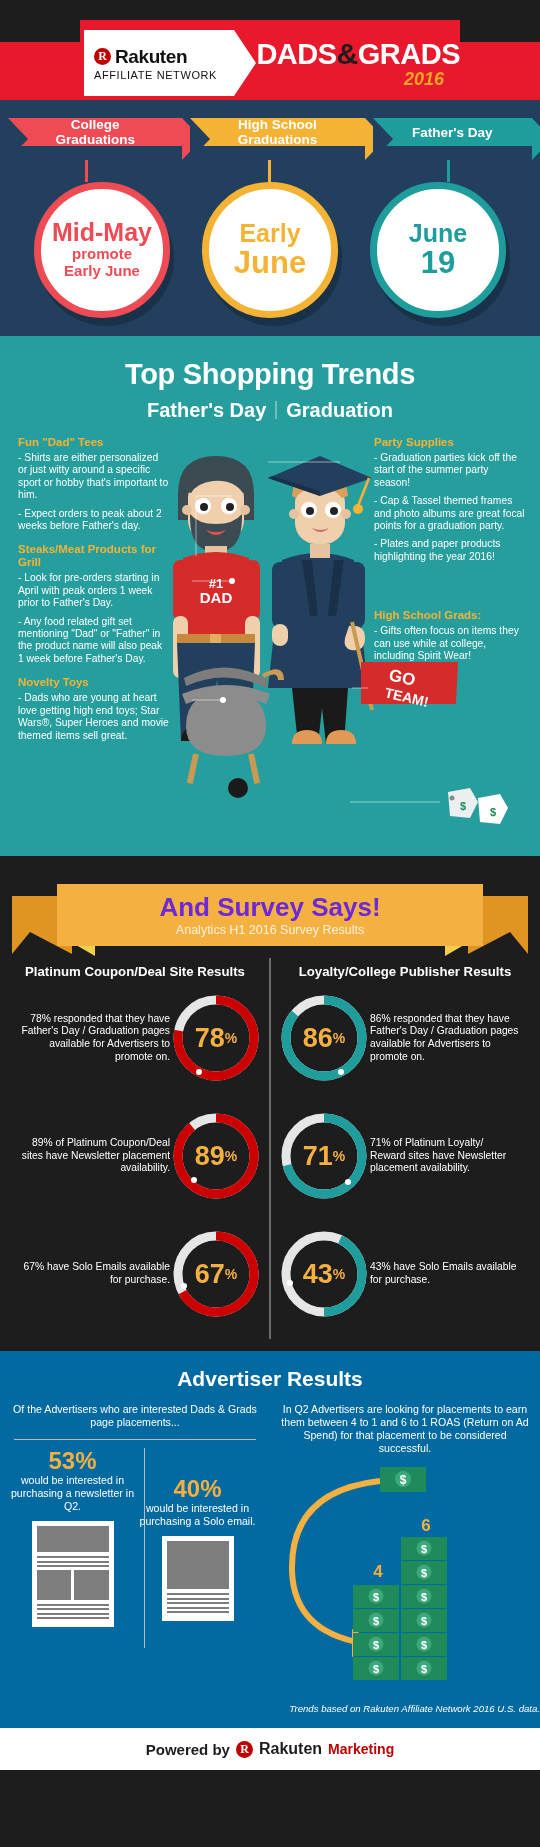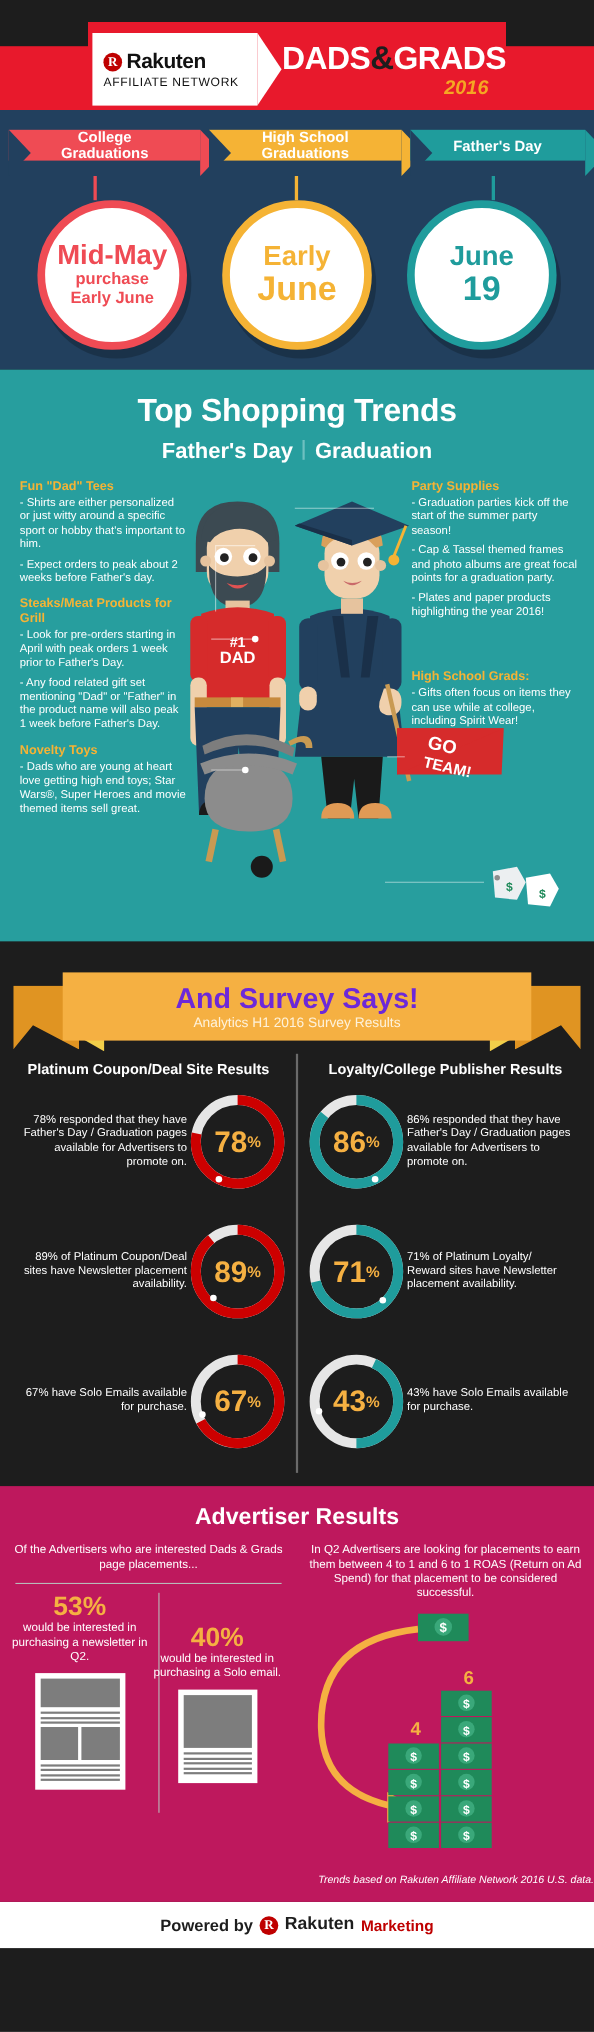--- a/index.html
+++ b/index.html
@@ -119,21 +119,21 @@
   .stxt { color:#fff; font-size:10.3px; line-height:12.6px; width:150px; }
   .stxt.r { text-align:right; }
   .stxt.l { text-align:left; }
   .ring { width:92px; height:92px; position:relative; flex:none; }
   .ring svg { display:block; }
   .ring-lbl { position:absolute; inset:0; display:flex; align-items:center;
       justify-content:center; color:#f5b042; font-weight:bold; font-size:27px; }
   .ring-lbl sup { font-size:14px; vertical-align:super; }
 
   
-  .grey { background:#be185d; padding:16px 0 10px; position:relative; }
+  .grey { background:#0369a1; padding:16px 0 10px; position:relative; }
   .adv-title { text-align:center; color:#fff; font-size:21px; font-weight:bold; }
   .adv-cols { display:flex; margin-top:12px; }
   .adv-l { width:270px; padding:0 10px; }
   .adv-r { width:270px; padding:0 10px; }
   .adv-lead { color:#fff; font-size:10.6px; line-height:13px; text-align:center; }
   .adv-rule { height:1.2px; background:#b9b9b9; margin:10px 4px 0; }
   .adv-vsplit { position:absolute; left:134px; top:0; bottom:0; width:1.2px; background:#b9b9b9; }
   .pct-pair { display:flex; position:relative; margin-top:8px; min-height:200px; }
   .pct-col { width:125px; text-align:center; position:relative; }
   .pct-col.second { padding-top:28px; }
@@ -195,21 +195,21 @@
       <div class="stem" style="left:85px;background:#ef4b54;"></div>
       <div class="stem" style="left:268px;background:#f5b335;"></div>
       <div class="stem" style="left:447px;background:#1f9c9c;"></div>
     </div>
 
     <div class="circles">
       <div class="circ-wrap">
         <div class="circ-shadow"></div>
         <div class="circ c1">
           <div class="c-big red-t">Mid-May</div>
-          <div class="c-sm red-t">purchase</div>
+          <div class="c-sm red-t">promote</div>
           <div class="c-sm red-t">Early June</div>
         </div>
       </div>
       <div class="circ-wrap">
         <div class="circ-shadow"></div>
         <div class="circ c2">
           <div class="c-big amb-t">Early</div>
           <div class="c-xl amb-t">June</div>
         </div>
       </div>

